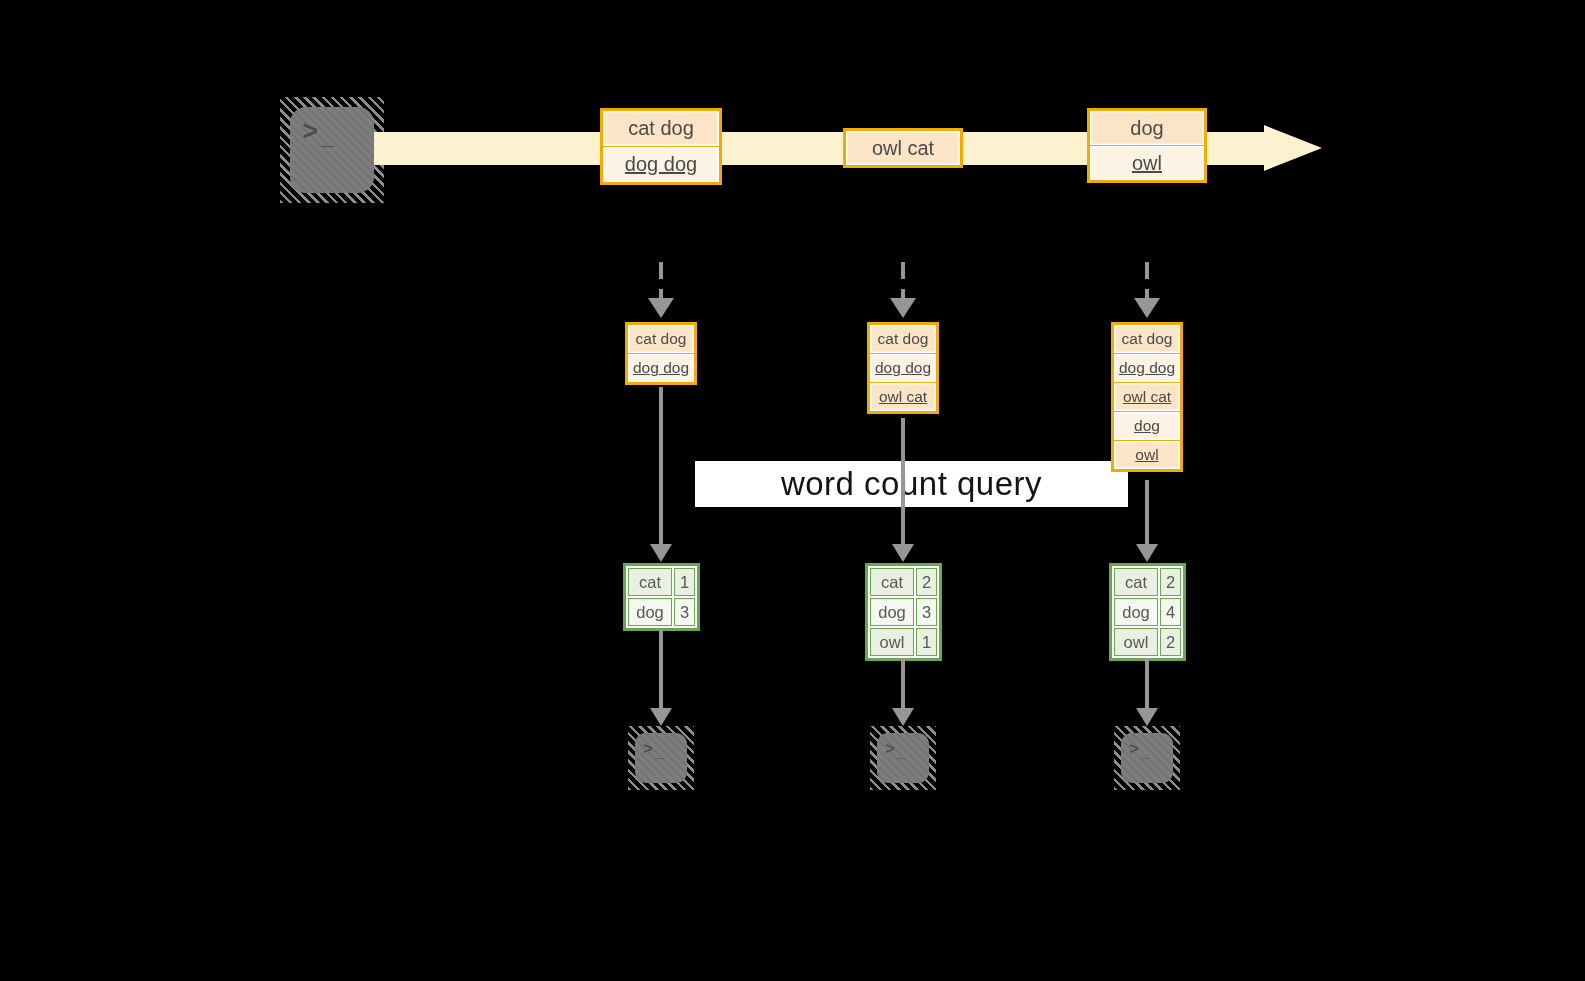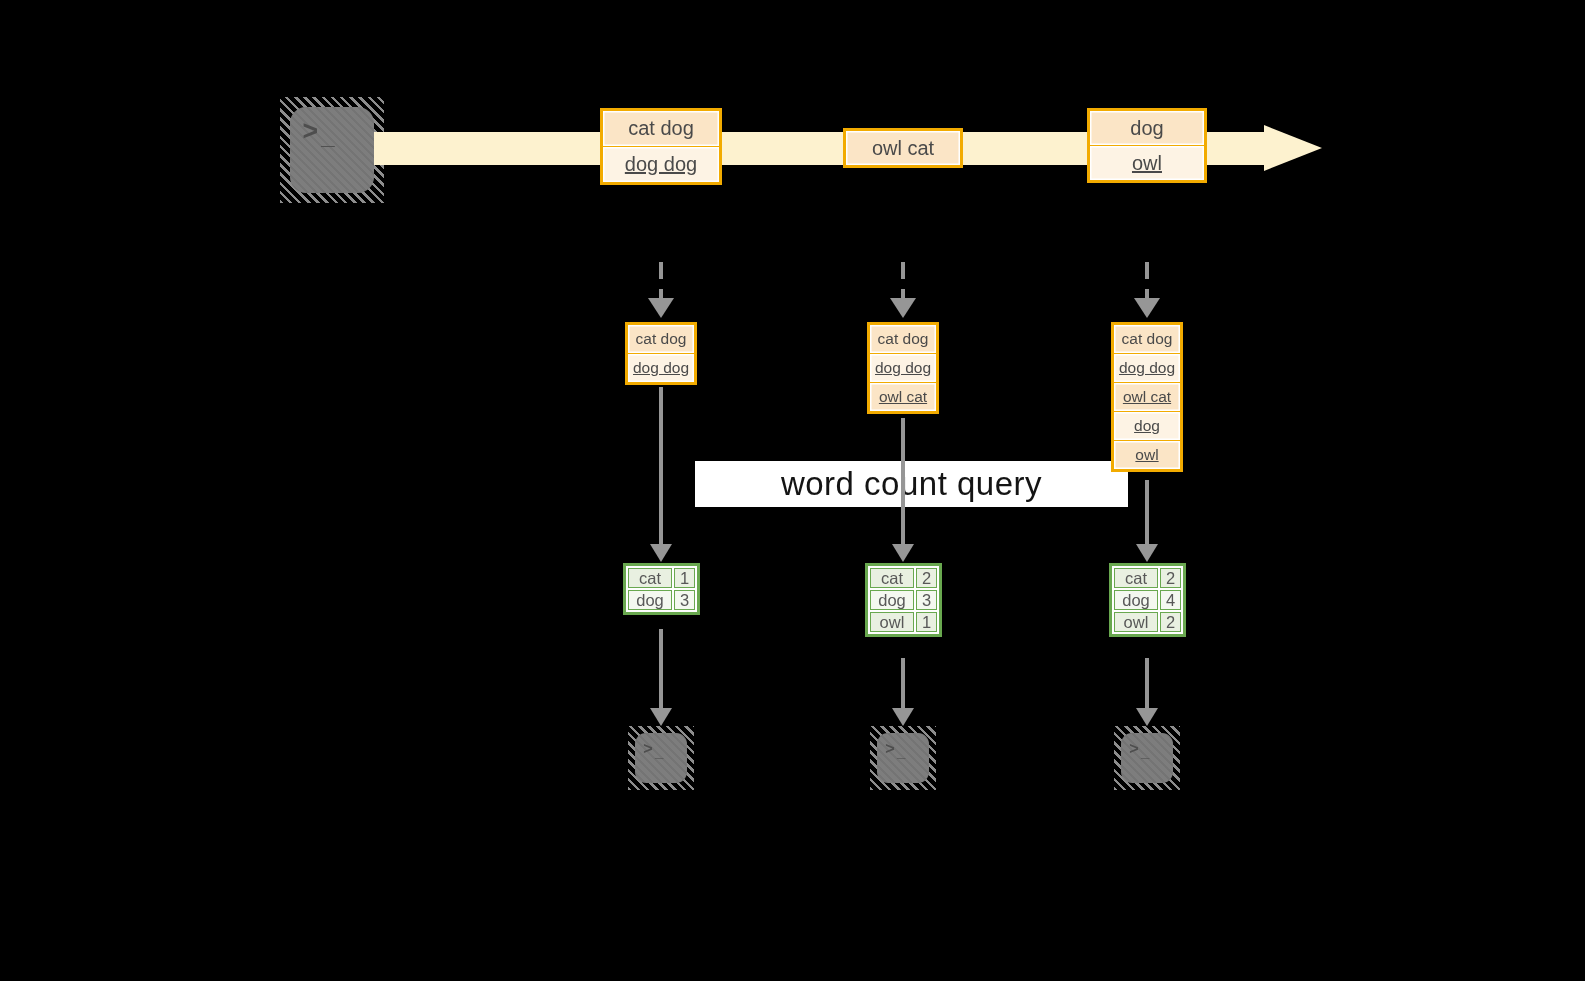--- a/index.html
+++ b/index.html
@@ -72,21 +72,21 @@
     font-size:33px;color:#141414;letter-spacing:0.5px;
   }
   .stackz{z-index:6;}
 
   
   .gtable{
     position:absolute;display:grid;grid-template-columns:44px 21px;gap:2px;
     padding:2px;background:#ffffff;border:3px solid var(--green,#69a84f);box-sizing:content-box;
   }
   .gcell{
-    height:20px;display:flex;align-items:center;justify-content:center;
+    height:28px;display:flex;align-items:center;justify-content:center;
     border:1px solid var(--green,#69a84f);box-sizing:border-box;
     font-size:16.5px;color:#585858;
   }
   .gcell.ra{background:var(--green-cell-a,#e9f0e1);}
   .gcell.rb{background:var(--green-cell-b,#f4f8f0);}
 </style>
 </head>
 <body>
 
 <div class="term-hatch" style="left:280px;top:97px;width:104px;height:106px;">

